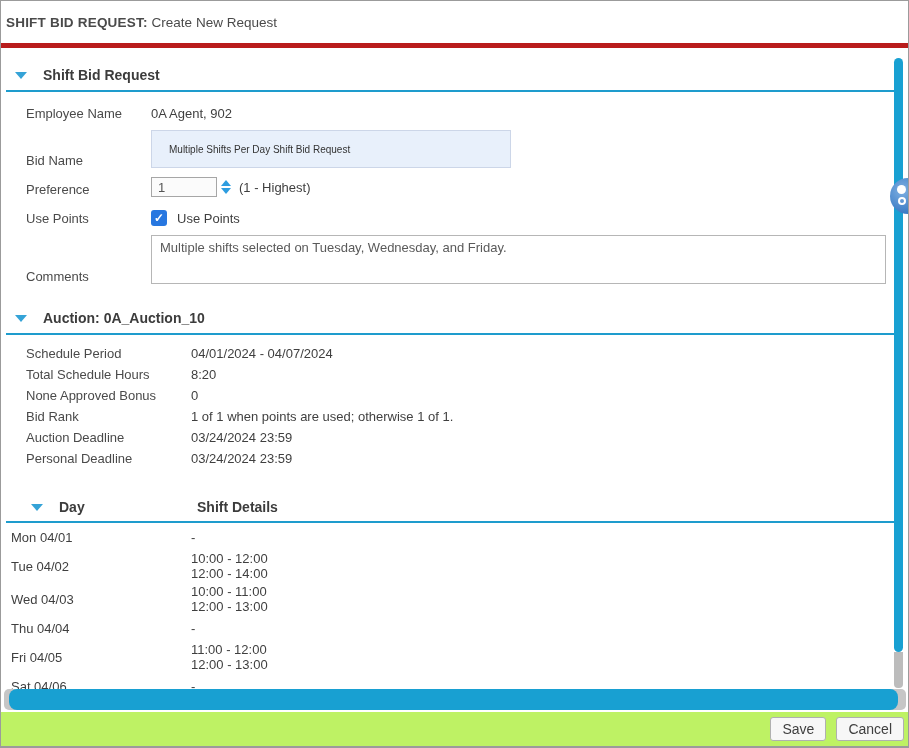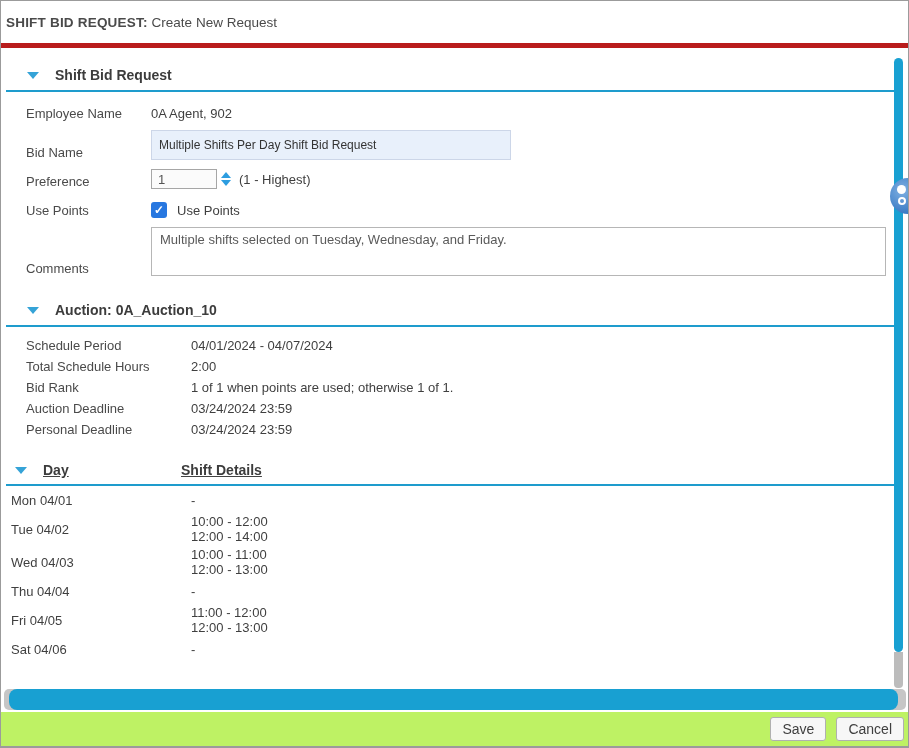--- a/index.html
+++ b/index.html
@@ -13,36 +13,36 @@
   }
 
   
   .titlebar { height:47px; border-bottom:5px solid #b91c1c; padding:14px 0 0 5px; }
   .title-prefix { font-weight:bold; font-size:13.5px; color:#4a4a4a; letter-spacing:.2px; }
   .title-suffix { font-size:13.5px; color:#4a4a4a; margin-left:4px; }
 
   
   .content { position:absolute; top:48px; left:0; width:893px; }
 
-  .section-header { display:flex; align-items:center; padding-left:26px; margin-top:16px; height:20px; }
+  .section-header { display:flex; align-items:center; padding-left:14px; margin-top:16px; height:20px; }
   .tri-down {
     width:0; height:0; border-left:6px solid transparent; border-right:6px solid transparent;
     border-top:7px solid #35a3d7; cursor:pointer; flex:0 0 auto;
   }
   .section-title { font-weight:bold; font-size:14px; color:#3c3c3c; margin-left:16px; }
   .section-rule { border-bottom:2px solid #1e9ccd; margin:5px 0 0 5px; width:888px; }
 
   
   .form-row { display:flex; align-items:flex-end; margin-left:25px; margin-top:9px; min-height:20px; }
   .form-label { width:125px; flex:0 0 auto; color:#4a4a4a; }
   .form-value { color:#3f3f3f; }
 
   .bid-input {
-    width:360px; height:30px; background:#e8f0fb; border:1px solid #ccd6e8;
-    font-family:"Liberation Sans",sans-serif; font-size:12px; color:#333; padding:1px 7px;
+    width:360px; height:38px; background:#e8f0fb; border:1px solid #ccd6e8;
+    font-family:"Liberation Sans",sans-serif; font-size:10px; color:#333; padding:1px 17px;
   }
   .pref-wrap { display:flex; align-items:center; }
   .pref-input {
     width:66px; height:20px; border:1px solid #a6a6a6; background:#fbfbfb;
     font-family:"Liberation Sans",sans-serif; font-size:13px; color:#555; padding:1px 6px;
   }
   .spinner { display:flex; flex-direction:column; margin-left:4px; cursor:pointer; }
   .spin-up { width:0; height:0; border-left:5px solid transparent; border-right:5px solid transparent; border-bottom:6px solid #2d9de0; }
   .spin-down { width:0; height:0; border-left:5px solid transparent; border-right:5px solid transparent; border-top:6px solid #2d9de0; margin-top:2px; }
   .pref-hint { margin-left:8px; color:#3f3f3f; }
@@ -61,21 +61,21 @@
     font-family:"Liberation Sans",sans-serif; font-size:13px; color:#5a5a5a; padding:4px 8px;
   }
 
   
   .kv-row { display:flex; margin-left:25px; line-height:21px; }
   .kv-label { width:165px; flex:0 0 auto; color:#4a4a4a; }
   .kv-value { color:#3f3f3f; }
   .auction-rows { margin-top:8px; }
 
   
-  .day-header { display:flex; align-items:center; padding-left:14px; margin-top:20px; height:20px;text-decoration:underline; }
+  .day-header { display:flex; align-items:center; padding-left:30px; margin-top:28px; height:20px; }
   .day-col-title { font-weight:bold; font-size:14px; color:#3c3c3c; margin-left:16px; width:138px; }
   .shift-col-title { font-weight:bold; font-size:14px; color:#3c3c3c; }
   .day-rule { border-bottom:2px solid #1e9ccd; margin:4px 0 2px 5px; width:888px; }
   .day-row { display:flex; align-items:center; padding-left:10px; min-height:22px; margin-top:3px; }
   .day-name { width:180px; flex:0 0 auto; color:#3f3f3f; }
   .day-shifts { color:#3f3f3f; line-height:15px; }
 
   
   .hscrollbar {
     position:absolute; left:3px; bottom:36px; width:902px; height:21px;
@@ -170,21 +170,25 @@
     </div>
     <div class="section-rule"></div>
 
     <div class="auction-rows">
       <div class="kv-row">
         <span class="kv-label">Schedule Period</span>
         <span class="kv-value">04/01/2024 - 04/07/2024</span>
       </div>
       <div class="kv-row">
         <span class="kv-label">Total Schedule Hours</span>
-        <span class="kv-value">2:00</span>
+        <span class="kv-value">8:20</span>
+      </div>
+      <div class="kv-row">
+        <span class="kv-label">None Approved Bonus</span>
+        <span class="kv-value">0</span>
       </div>
       <div class="kv-row">
         <span class="kv-label">Bid Rank</span>
         <span class="kv-value">1 of 1 when points are used; otherwise 1 of 1.</span>
       </div>
       <div class="kv-row">
         <span class="kv-label">Auction Deadline</span>
         <span class="kv-value">03/24/2024 23:59</span>
       </div>
       <div class="kv-row">

